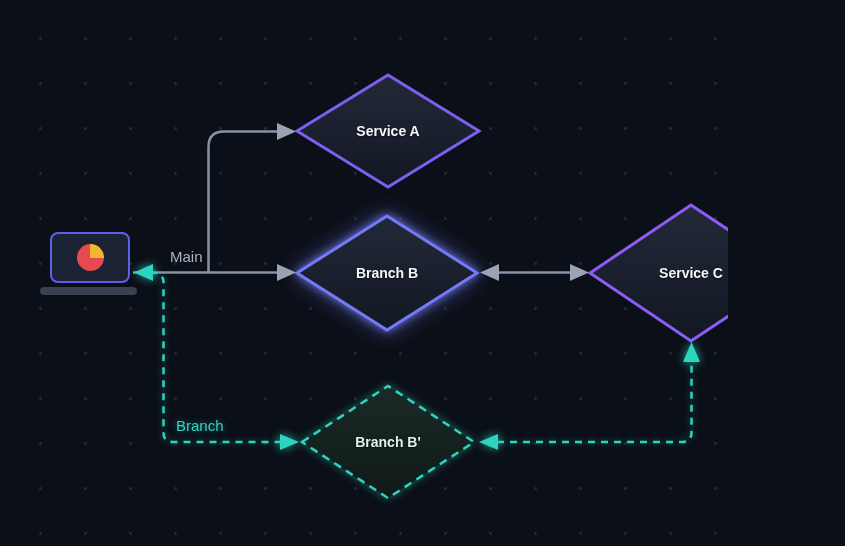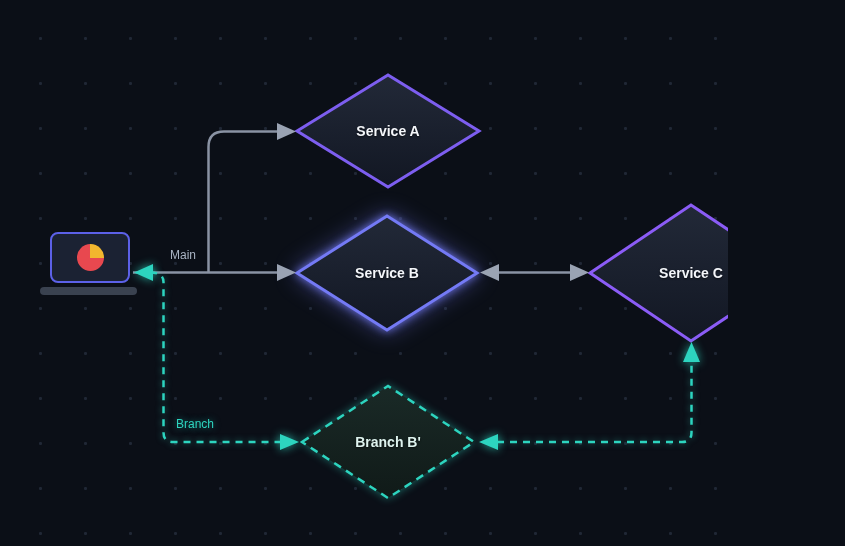--- a/index.html
+++ b/index.html
@@ -21,21 +21,21 @@
   .diamond{stroke-width:3;}
   .diamond-b{filter:drop-shadow(0 0 4px rgba(116,122,245,.85)) drop-shadow(0 0 11px rgba(116,122,245,.45));}
   .diamond-bp{stroke-width:2.5;stroke-dasharray:8 6;
     filter:drop-shadow(0 0 4px rgba(45,212,191,.45));}
   .node-label{
     position:absolute;transform:translate(-50%,-50%);
     color:#f4f6fa;font-size:14px;font-weight:bold;white-space:nowrap;
     text-shadow:0 1px 2px rgba(0,0,0,.6);
   }
   .node-label.teal{color:#def3ee;}
-  .edge-label{position:absolute;font-size:12px;white-space:nowrap;}
+  .edge-label{position:absolute;font-size:15px;white-space:nowrap;}
   .edge-label.main{color:#a9b3c3;}
   .edge-label.branch{color:#2dd4bf;font-weight:normal;
     text-shadow:0 0 7px rgba(45,212,191,.55);}
   .laptop{position:absolute;left:40px;top:232px;width:97px;}
   .laptop-screen{
     width:76px;height:47px;margin-left:10px;
     background:#1b2233;border:2.5px solid #5c61e8;border-radius:8px;
     display:flex;align-items:center;justify-content:center;
   }
   .pie{
@@ -87,20 +87,20 @@
   </svg>
 
   <div class="laptop">
     <div class="laptop-screen">
       <div class="pie"></div>
     </div>
     <div class="laptop-base"></div>
   </div>
 
   <div class="node-label" style="left:388px;top:131px">Service A</div>
-  <div class="node-label" style="left:387px;top:273px">Service B</div>
+  <div class="node-label" style="left:387px;top:273px">Branch B</div>
   <div class="node-label" style="left:691px;top:273px">Service C</div>
   <div class="node-label teal" style="left:388px;top:442px">Branch B'</div>
 
   <div class="edge-label main" style="left:170px;top:248px">Main</div>
   <div class="edge-label branch" style="left:176px;top:417px">Branch</div>
 
 </div>
 
 </body></html>

